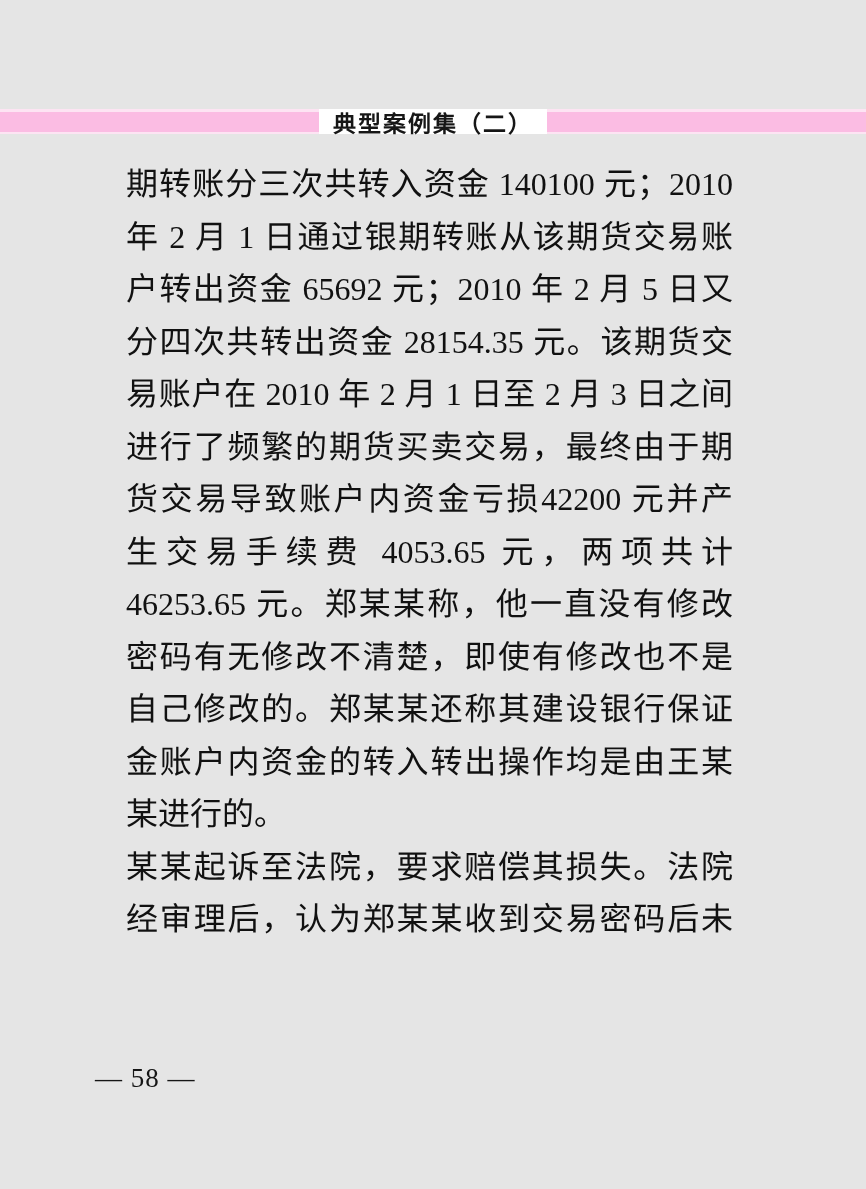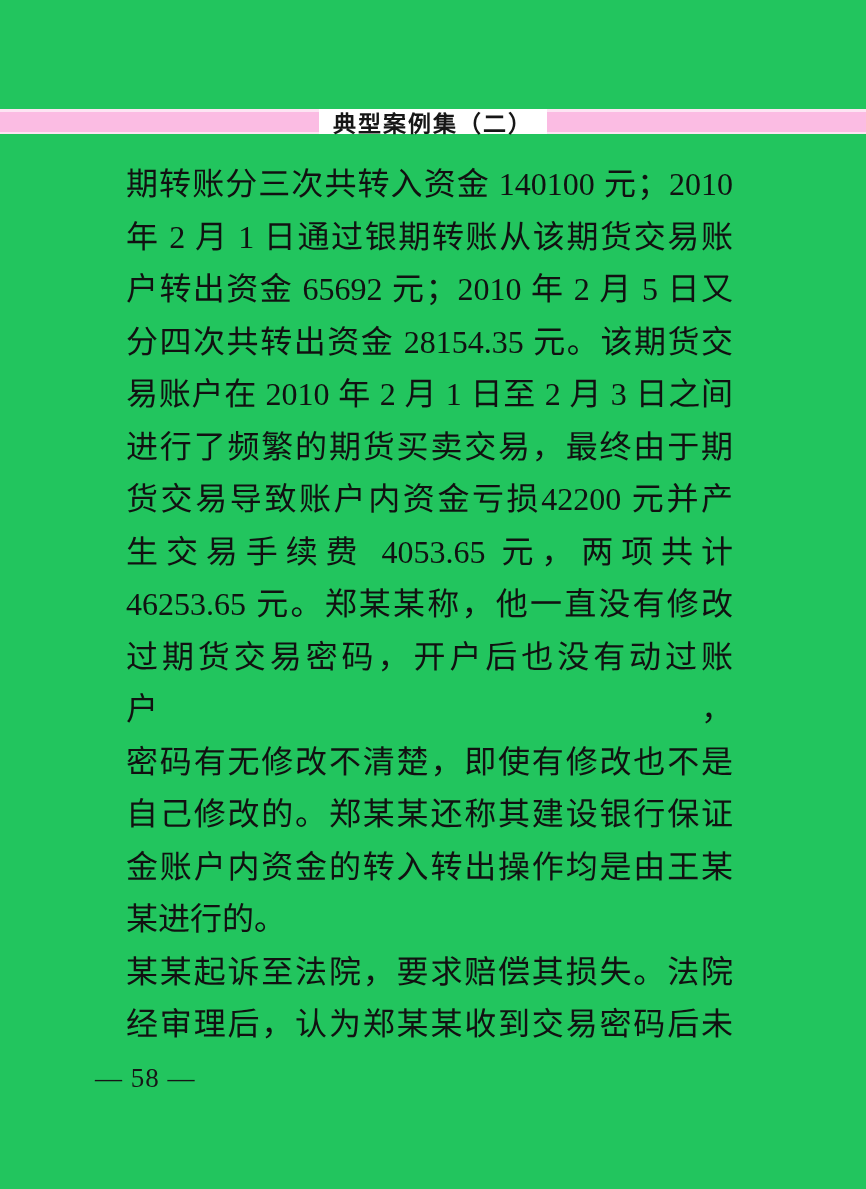--- a/index.html
+++ b/index.html
@@ -4,21 +4,21 @@
 <style>
   html, body {
     margin: 0;
     padding: 0;
     background: #ffffff;
   }
   .page {
     position: relative;
     width: 866px;
     height: 1189px;
-    background: #22c55e;
+    background: #e5e5e5;
     overflow: hidden;
     font-family: "Liberation Serif", "DejaVu Serif", serif;
     color: #111111;
   }
   
   .header {
     position: absolute;
     top: 109px;
     left: 0;
     right: 0;
@@ -93,21 +93,20 @@
   <div class="text-block">
     <div class="line">期转账分三次共转入资金 140100 元；2010</div>
     <div class="line">年 2 月 1 日通过银期转账从该期货交易账</div>
     <div class="line">户转出资金 65692 元；2010 年 2 月 5 日又</div>
     <div class="line">分四次共转出资金 28154.35 元。该期货交</div>
     <div class="line">易账户在 2010 年 2 月 1 日至 2 月 3 日之间</div>
     <div class="line">进行了频繁的期货买卖交易，最终由于期</div>
     <div class="line">货交易导致账户内资金亏损42200 元并产</div>
     <div class="line">生交易手续费 4053.65 元，两项共计</div>
     <div class="line">46253.65 元。郑某某称，他一直没有修改</div>
-    <div class="line">过期货交易密码，开户后也没有动过账户，</div>
     <div class="line">密码有无修改不清楚，即使有修改也不是</div>
     <div class="line">自己修改的。郑某某还称其建设银行保证</div>
     <div class="line">金账户内资金的转入转出操作均是由王某</div>
     <div class="line plain">某进行的。</div>
     <div class="line">某某起诉至法院，要求赔偿其损失。法院</div>
     <div class="line">经审理后，认为郑某某收到交易密码后未</div>
   </div>
 
   <div class="footer">
     <span>— 58 —</span>

